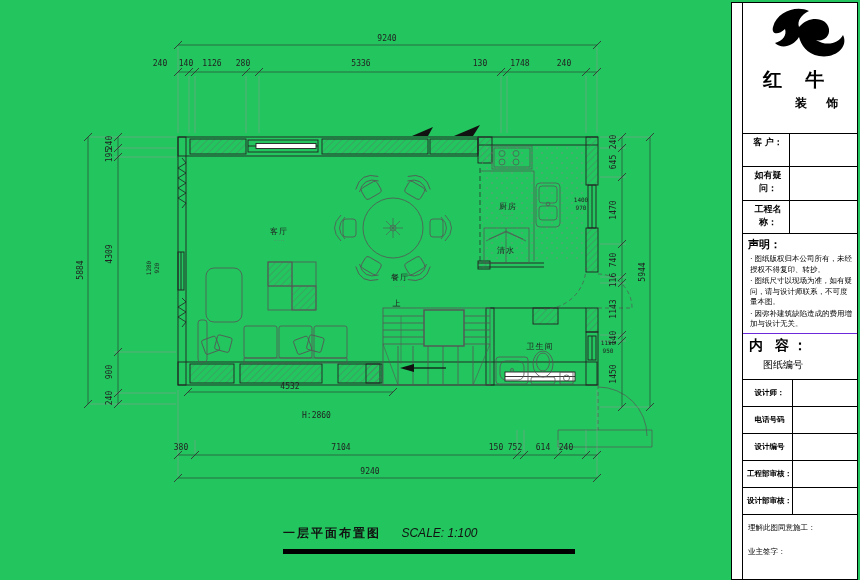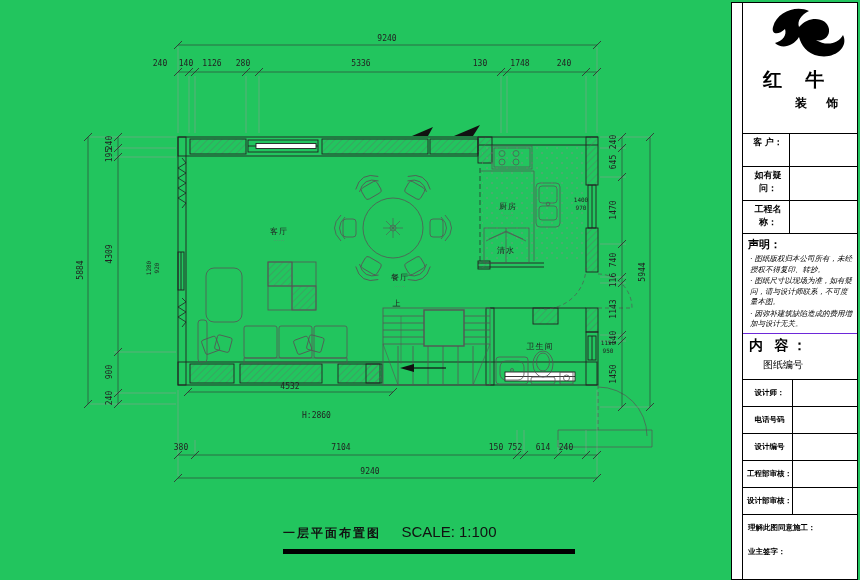--- a/index.html
+++ b/index.html
@@ -16,34 +16,34 @@
               letter-spacing:9px;color:#000;white-space:nowrap;}
   .brand-sub{position:absolute;left:52px;top:92px;font-size:12px;font-weight:bold;
              letter-spacing:8px;color:#000;white-space:nowrap;}
   .tb-row{display:flex;border-bottom:1px solid #000;text-align:center;}
   .tb-row .lab{width:47px;border-right:1px solid #000;font-size:9px;font-weight:bold;
                padding:2px 0 0 4px;box-sizing:border-box;color:#000;}
   .tb-row .val{flex:1;}
   .r1{height:32px}.r2{height:33px}.r3{height:32px}
   .tb-statement{height:100px;border-bottom:1px solid #6d28d9;padding:3px 3px 0 5px;box-sizing:border-box;}
   .tb-statement .head{font-size:11px;font-weight:bold;color:#000;margin-bottom:2px;}
-  .tb-statement ul{margin:0;padding:0 0 0 2px;list-style:none;font-style:italic;}
+  .tb-statement ul{margin:0;padding:0 0 0 2px;list-style:none;}
   .tb-statement li{font-size:7.5px;line-height:1.4;color:#000;margin-bottom:1px;}
   .tb-statement li::before{content:"· ";}
-  .tb-content{height:46px;border-bottom:1px solid #000;padding:3px 0 0 6px;box-sizing:border-box;font-family:Liberation Serif, serif;}
+  .tb-content{height:46px;border-bottom:1px solid #000;padding:3px 0 0 6px;box-sizing:border-box;}
   .tb-content .head{font-size:14px;font-weight:bold;letter-spacing:4px;color:#000;}
   .tb-content .val{font-size:10px;margin:3px 0 0 14px;color:#000;}
   .tb-info .tb-row{height:26px;}
   .tb-info .lab{width:50px;font-size:7.5px;font-weight:bold;padding-top:8px;}
-  .tb-footer{flex:1;padding:8px 3px 0 5px;font-size:7.5px;font-weight:bold;color:#000;}
+  .tb-footer{flex:1;padding:8px 3px 0 5px;font-size:7.5px;font-weight:normal;color:#000;}
   .tb-footer .sig{margin-top:14px;}
   
   .drawing-title{position:absolute;left:283px;top:523px;white-space:nowrap;}
   .drawing-title .t{font-size:12px;font-weight:bold;letter-spacing:2px;color:#111;}
-  .drawing-title .s{font-size:15px;margin-left:16px;color:#111;}
+  .drawing-title .s{font-size:12px;font-style:italic;margin-left:16px;color:#111;}
   .title-bar{position:absolute;left:283px;top:549px;width:292px;height:5px;background:#000;}
   
   text{fill:#222;font-family:"DejaVu Sans Mono","Liberation Mono",monospace;}
   .dim{font-size:8px;}
   .dim-s{font-size:6px;}
   .room{font-size:8px;font-family:"DejaVu Sans","Liberation Sans",sans-serif;letter-spacing:1px;}
   .tiny{font-size:4px;fill:#777;}
 </style>
 </head>
 <body>

